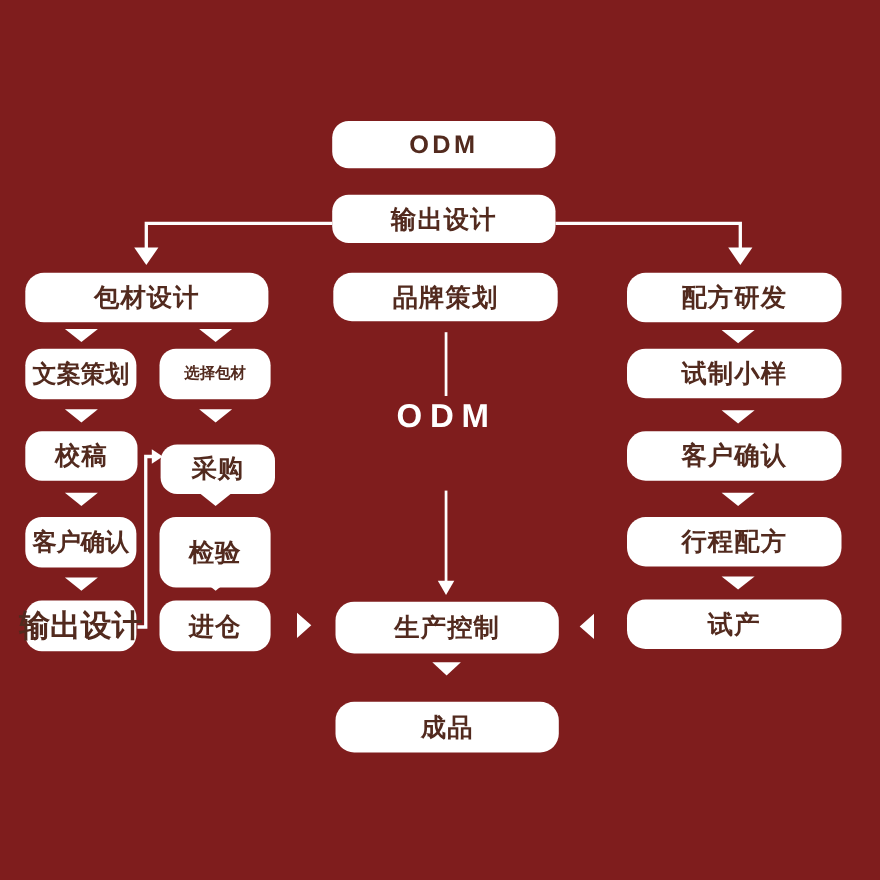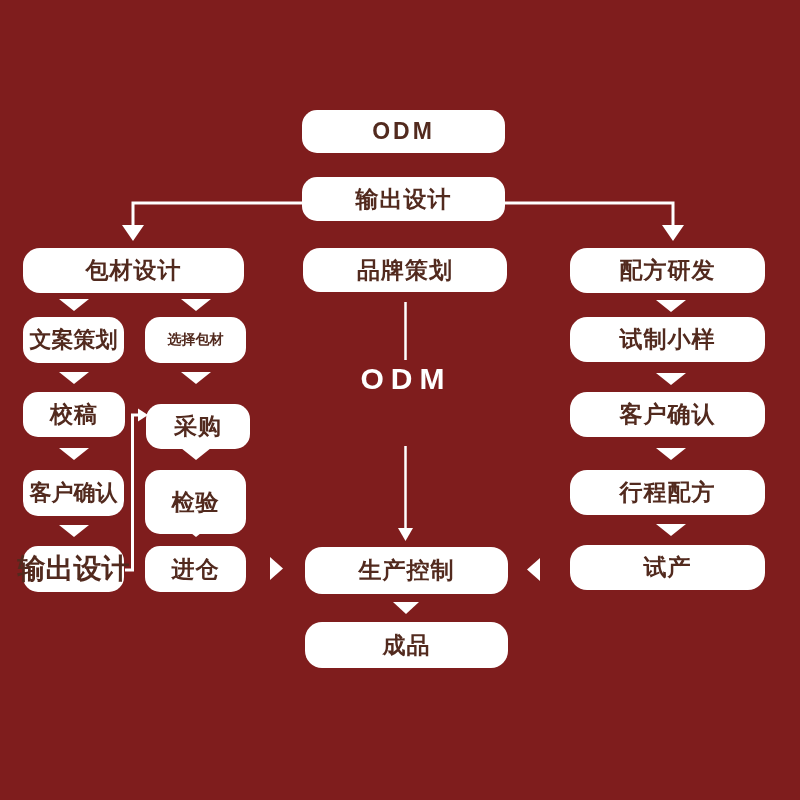--- a/index.html
+++ b/index.html
@@ -51,21 +51,21 @@
   
   .n-customer-confirm-l{ left: 23px;  top: 470px; width: 101px; height: 46px; font-size: 22px; letter-spacing: 0; }
   .n-inspection        { left: 145px; top: 470px; width: 101px; height: 64px; }
   .n-schedule-formula  { left: 570px; top: 470px; width: 195px; height: 45px; }
   
   .n-output-design     { left: 23px;  top: 546px; width: 101px; height: 46px; font-size: 28px; letter-spacing: 0; }
   .n-warehousing       { left: 145px; top: 546px; width: 101px; height: 46px; }
   .n-production-control{ left: 305px; top: 547px; width: 203px; height: 47px; }
   .n-trial-production  { left: 570px; top: 545px; width: 195px; height: 45px; }
   
-  .n-finished-product  { left: 305px; top: 622px; width: 203px; height: 46px; }
+  .n-finished-product  { left: 305px; top: 638px; width: 203px; height: 46px; }
 
   .center-title {
     position: absolute; z-index: 2;
     left: 280px; top: 362px; width: 252px;
     text-align: center;
     color: #ffffff;
     font-weight: bold;
   }
   .title-line1 { font-size: 30px; letter-spacing: 7px; line-height: 34px; }
   .title-line2 { font-size: 31px; letter-spacing: 1px; line-height: 38px; }

